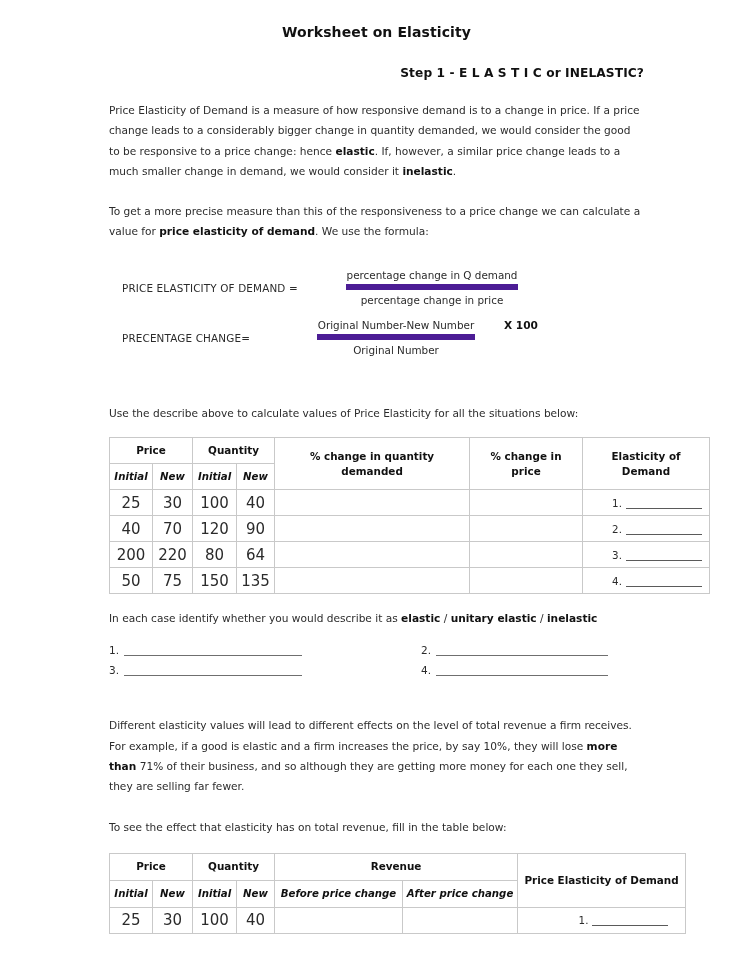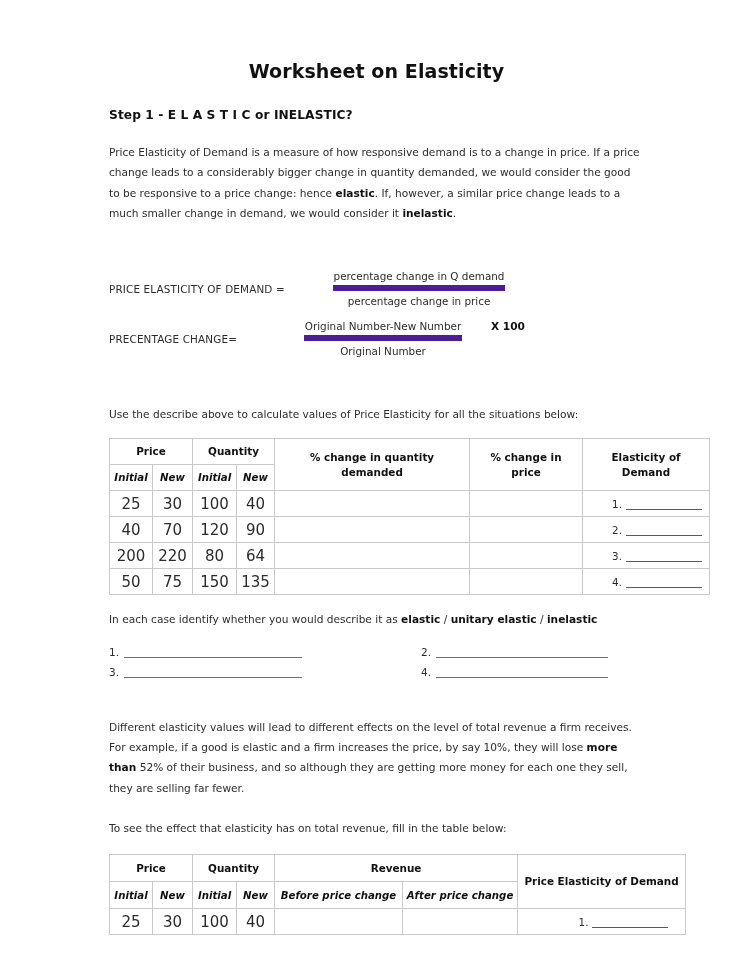--- a/index.html
+++ b/index.html
@@ -20,33 +20,34 @@
     width: 749px;
     height: 970px;
     background: #ffffff;
     box-sizing: border-box;
     padding: 0 105px 0 109px;
   }
 
   
   .doc-title {
     text-align: center;
-    font-size: 19px;
+    font-size: 14px;
     font-weight: bold;
     letter-spacing: .1px;
     margin: 0;
-    padding-top: 60px;
+    padding-top: 24px;
     color: #111;
   }
   .step-heading {
     font-size: 12.2px;
     font-weight: bold;
     margin: 0;
     color: #111;
     letter-spacing: .1px;
+    text-align: right;
   }
   .para {
     font-size: 10.6px;
     line-height: 20.3px;
     margin: 0;
     color: #2b2b2b;
     text-align: left;
   }
   .para b, .inline-b { font-weight: bold; color: #111; }
 
@@ -56,20 +57,21 @@
     font-size: 10.4px;
     color: #2b2b2b;
   }
   .formula-row {
     display: flex;
     align-items: flex-start;
   }
   .formula-lhs {
     white-space: nowrap;
     letter-spacing: .15px;
+    margin-left: 13px;
   }
   .formula-frac {
     display: inline-block;
     text-align: center;
   }
   .frac-num {
     display: inline-block;
     border-bottom: 6px solid #4c1d95;
     padding: 0 1px 1px 1px;
     line-height: 15px;
@@ -158,20 +160,21 @@
 
   <div class="doc-title">Worksheet on Elasticity</div>
 
   <div style="height:26px"></div>
   <div class="step-heading">Step 1 - E L A S T I C or INELASTIC?</div>
 
   <div style="height:20px"></div>
   <p class="para"><span>Price Elasticity of Demand is a measure of how responsive demand is to a change in price. If a price change leads to a considerably bigger change in quantity demanded, we would consider the good to be responsive to a price change: hence </span><b>elastic</b><span>. If, however, a similar price change leads to a much smaller change in demand, we would consider it </span><b>inelastic</b><span>.</span></p>
 
   <div style="height:20px"></div>
+  <p class="para"><span>To get a more precise measure than this of the responsiveness to a price change we can calculate a value for </span><b>price elasticity of demand</b><span>. We use the formula:</span></p>
 
   <div class="formula-block" style="margin-top:26px;">
 
     <div class="formula-row">
       <span class="formula-lhs" style="width:205px; padding-top:14px;">PRICE ELASTICITY OF DEMAND =</span>
       <span class="formula-frac" style="width:210px;">
         <span class="frac-num">percentage change in Q demand</span>
         <span class="frac-den">percentage change in price</span>
       </span>
     </div>
@@ -261,21 +264,21 @@
 
   <div class="answers" style="height:50px; margin-top:16px;">
     <div class="ans-line" style="left:0px;   top:0px;"><span class="num">1.</span><span class="rule" style="width:178px"></span></div>
     <div class="ans-line" style="left:312px; top:0px;"><span class="num">2.</span><span class="rule" style="width:172px"></span></div>
     <div class="ans-line" style="left:0px;   top:20px;"><span class="num">3.</span><span class="rule" style="width:178px"></span></div>
     <div class="ans-line" style="left:312px; top:20px;"><span class="num">4.</span><span class="rule" style="width:172px"></span></div>
   </div>
 
 
   <div style="height:21px"></div>
-  <p class="para"><span>Different elasticity values will lead to different effects on the level of total revenue a firm receives. For example, if a good is elastic and a firm increases the price, by say 10%, they will lose </span><b>more than</b><span> 52% of their business, and so although they are getting more money for each one they sell, they are selling far fewer.</span></p>
+  <p class="para"><span>Different elasticity values will lead to different effects on the level of total revenue a firm receives. For example, if a good is elastic and a firm increases the price, by say 10%, they will lose </span><b>more than</b><span> 71% of their business, and so although they are getting more money for each one they sell, they are selling far fewer.</span></p>
 
   <div style="height:20px"></div>
   <p class="para">To see the effect that elasticity has on total revenue, fill in the table below:</p>
 
   <div style="height:16px"></div>
   <table class="wsheet">
     <colgroup>
       <col style="width:43px">
       <col style="width:40px">
       <col style="width:44px">

